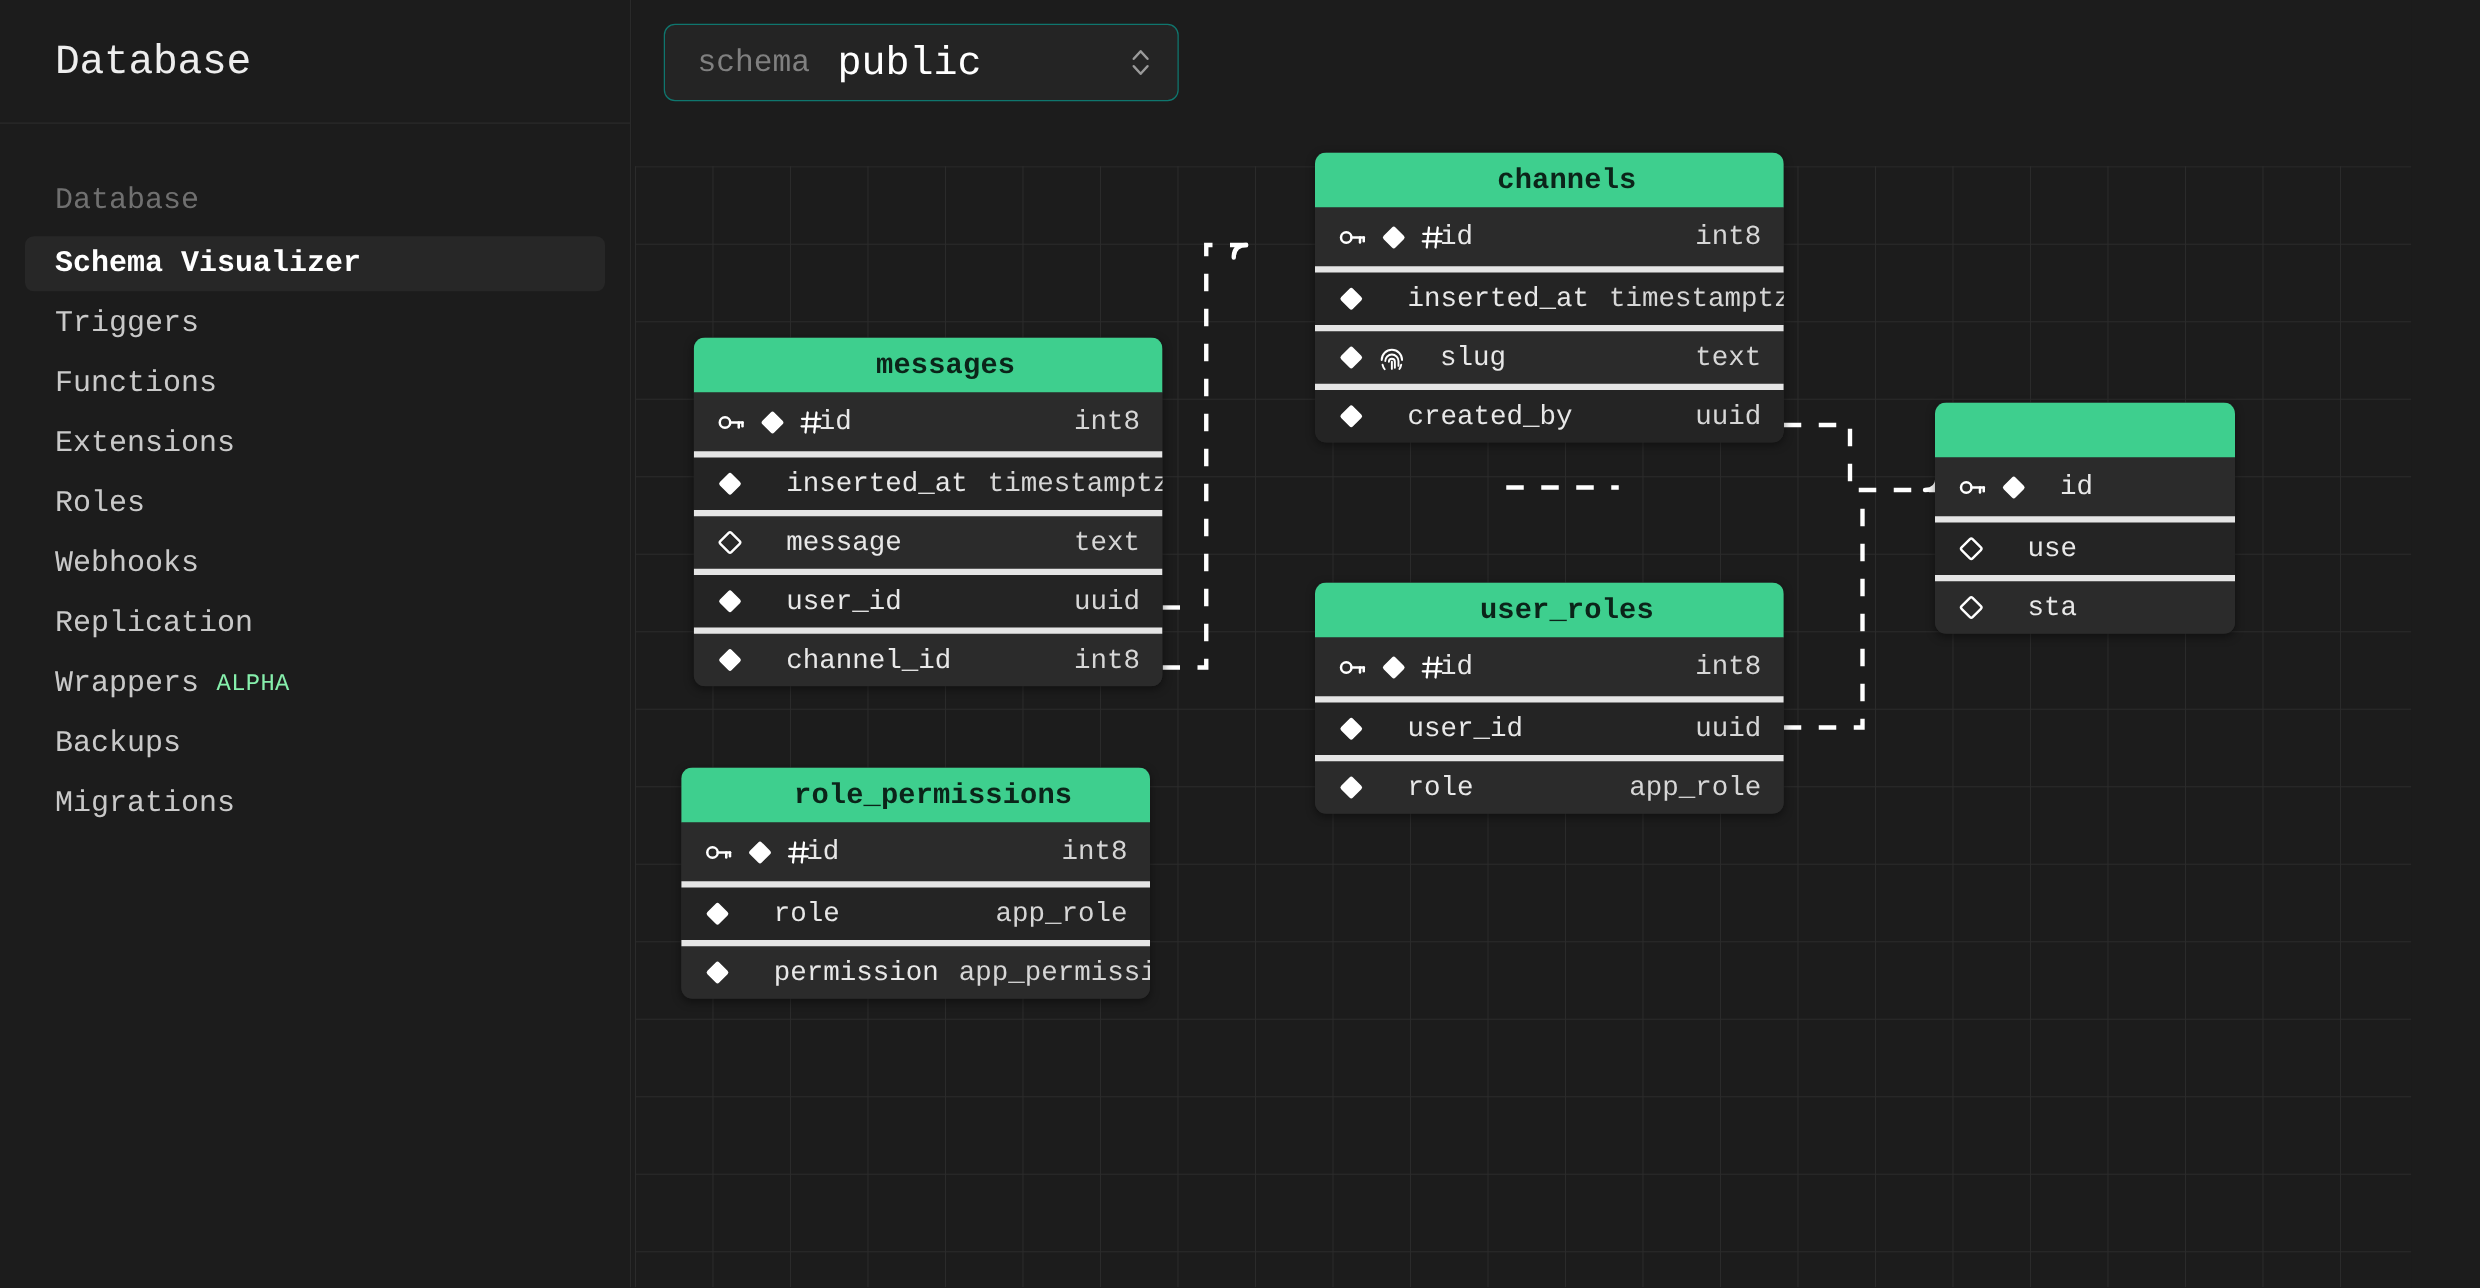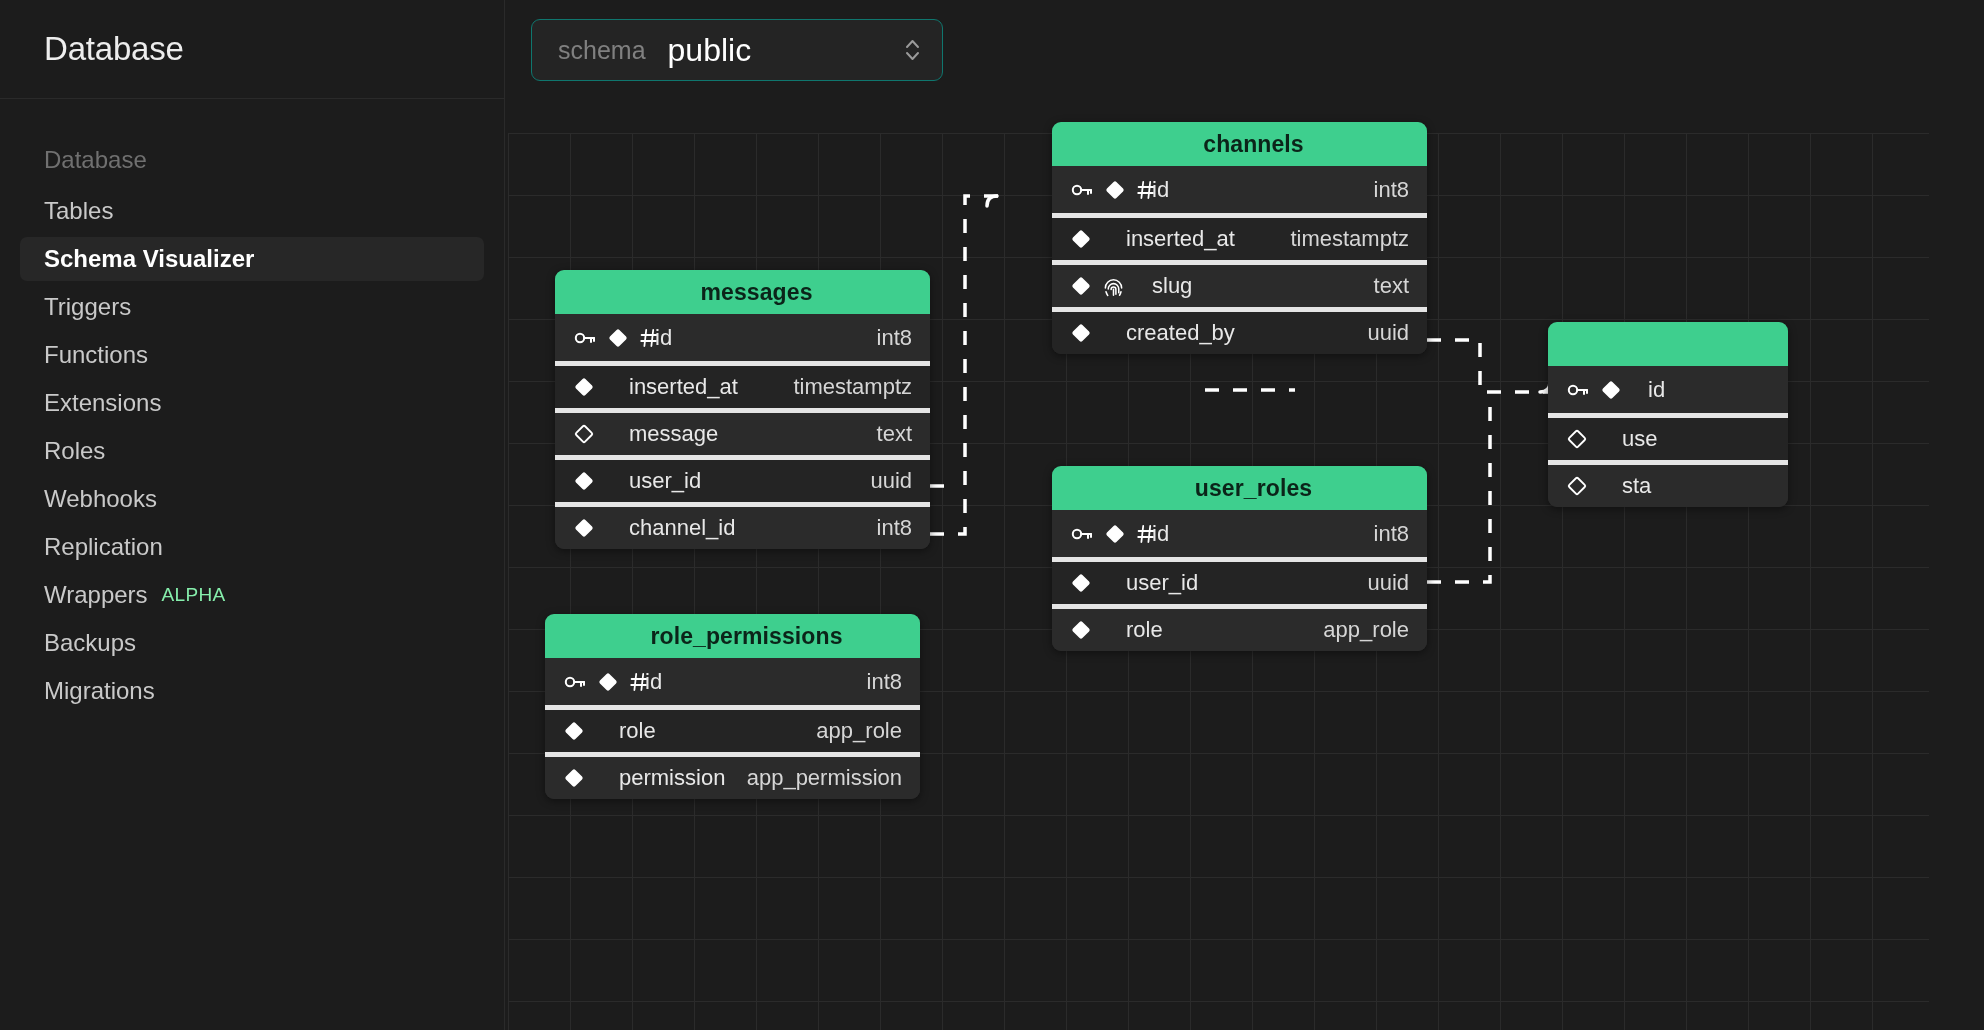--- a/index.html
+++ b/index.html
@@ -4,21 +4,21 @@
 <style>
   * { box-sizing: border-box; margin: 0; padding: 0; }
   html, body {
     width: 1984px; height: 1030px;
     overflow: hidden;
     background: #1c1c1c;
     font-family: "Liberation Sans", sans-serif;
     -webkit-font-smoothing: antialiased;
   }
 
-  .app { position: relative; width: 1929px; height: 1030px; display: flex; }
+  .app { position: relative; width: 1929px; height: 1030px; display: flex; font-family: Liberation Mono, monospace; }
 
   
   .sidebar {
     width: 505px; height: 1030px;
     background: #1c1c1c;
     border-right: 1px solid #2a2a2a;
     flex: 0 0 505px;
     position: relative;
   }
   .sidebar-header {
@@ -147,23 +147,20 @@
 
 <div class="app">
 
   <aside class="sidebar">
     <div class="sidebar-header">
       <span class="sidebar-title">Database</span>
     </div>
     <nav class="sidebar-nav">
       <div class="nav-section-label">Database</div>
       <div id="nav-items">
-          <div class="nav-item">
-            <span>Tables</span>
-          </div>
           <div class="nav-item active">
             <span>Schema Visualizer</span>
           </div>
           <div class="nav-item">
             <span>Triggers</span>
           </div>
           <div class="nav-item">
             <span>Functions</span>
           </div>
           <div class="nav-item">

